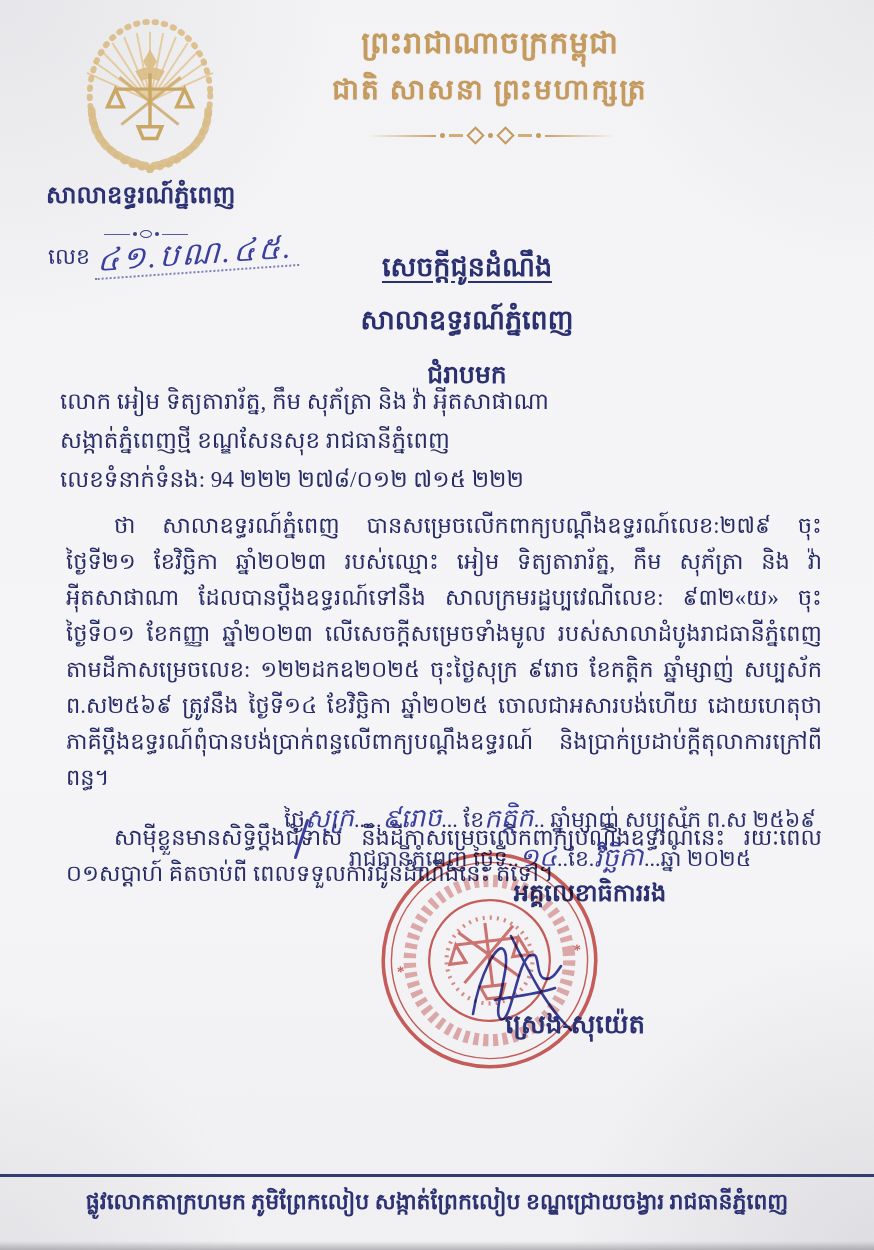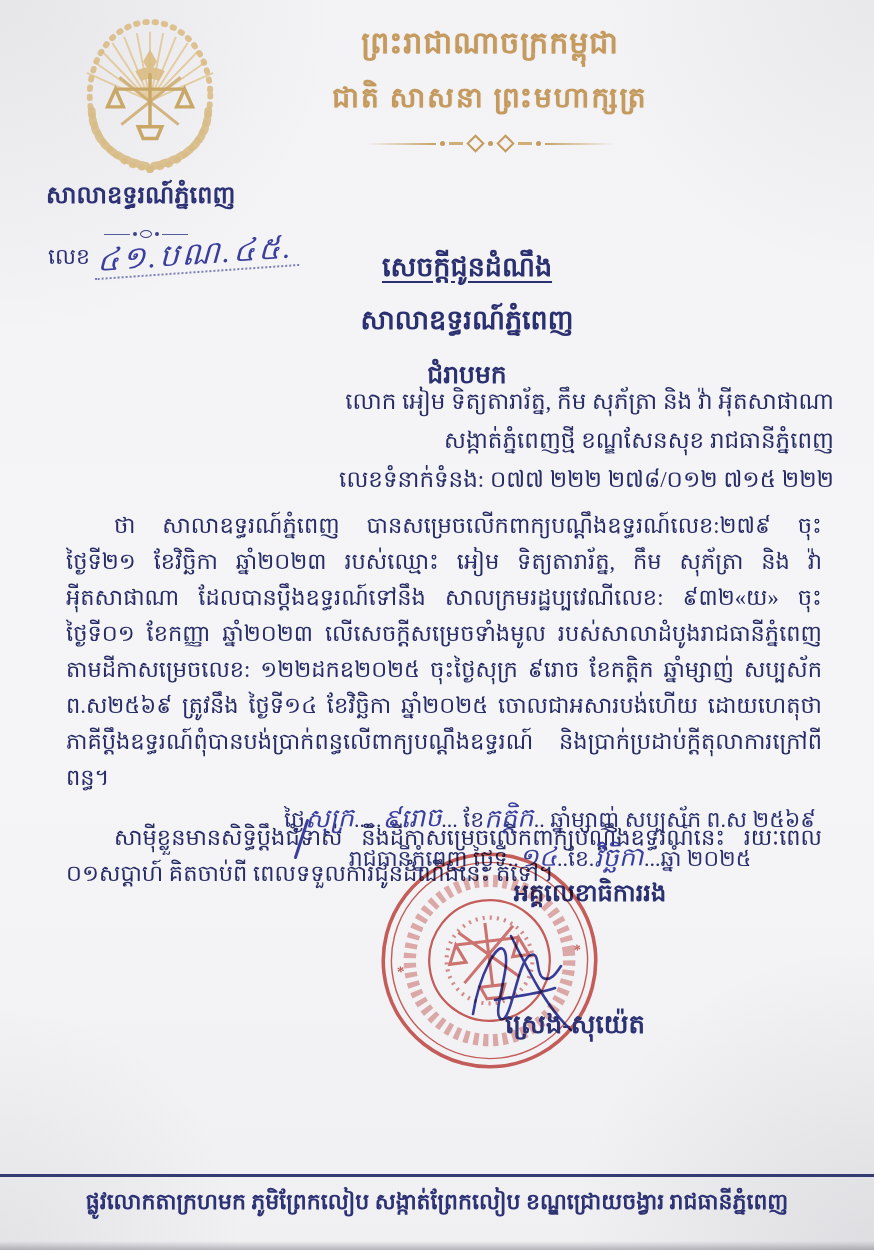--- a/index.html
+++ b/index.html
@@ -13,21 +13,21 @@
       radial-gradient(circle at 0% 100%, rgba(60,60,70,.07), transparent 16%),
       linear-gradient(180deg,#f3f3f6 0%,#f5f5f7 60%,#f0f0f3 100%);
     color:#2b316e;
   }
   .photo-edge-bottom{position:absolute;left:0;right:0;bottom:0;height:9px;
     background:linear-gradient(to bottom,transparent,rgba(110,110,118,.45));}
   
   .motto-block{position:absolute;left:260px;top:24px;width:460px;text-align:center;}
   .motto-l1{font-size:30px;font-weight:bold;color:#c49a5e;letter-spacing:1px;
     text-shadow:0 0 1px rgba(196,154,94,.55);}
-  .motto-l2{font-size:28px;font-weight:bold;color:#c49a5e;margin-top:12px;letter-spacing:2px;
+  .motto-l2{font-size:28px;font-weight:bold;color:#c49a5e;margin-top:4px;letter-spacing:2px;
     text-shadow:0 0 1px rgba(196,154,94,.55);}
   .orn{display:flex;align-items:center;justify-content:center;margin-top:16px;gap:4px;}
   .orn-line{width:70px;height:2px;background:linear-gradient(90deg,transparent,#c9a265);}
   .orn-line.r{background:linear-gradient(90deg,#c9a265,transparent);}
   .orn-dot{width:5px;height:5px;border-radius:50%;background:#c49a5e;}
   .orn-core{width:9px;height:9px;border:2px solid #c49a5e;transform:rotate(45deg);margin:0 2px;}
   .orn-tick{width:14px;height:3px;background:#cfae78;}
   .emblem{position:absolute;left:66px;top:16px;width:168px;height:164px;}
   
   .court-name{position:absolute;left:46px;top:180px;font-size:24px;font-weight:bold;color:#2d3274;}
@@ -37,21 +37,21 @@
   .mini-oval{width:10px;height:6px;border:1.5px solid #3c4187;border-radius:50%;}
   .number-line{position:absolute;left:48px;top:238px;font-size:22px;color:#2d3274;white-space:nowrap;}
   .hand{font-style:italic;color:#3a3f9e;}
   .number-hand{display:inline-block;font-size:31px;letter-spacing:3px;transform:rotate(-4deg) skewX(-6deg);
     border-bottom:2px dotted #7a7eb8;padding:0 6px 2px 2px;line-height:1;}
   
   .title-block{position:absolute;left:90px;right:30px;top:250px;text-align:center;color:#2b3070;}
   .title-l1{font-size:27px;font-weight:bold;text-decoration:underline;text-underline-offset:5px;}
   .title-l2{font-size:27px;font-weight:bold;margin-top:14px;}
   .title-l3{font-size:25px;font-weight:bold;margin-top:17px;}
-  .addressee{position:absolute;left:60px;right:40px;top:382px;text-align:right;
+  .addressee{position:absolute;left:60px;right:40px;top:382px;text-align:left;
     font-size:23px;line-height:39px;color:#272c66;}
   .body-text{position:absolute;left:66px;right:52px;top:508px;font-size:22.5px;
     line-height:36px;text-align:justify;color:#272c66;}
   .body-text p{margin:0;text-indent:48px;}
   .body-text p + p{margin-top:24px;}
   
   .date-block{position:absolute;left:270px;top:800px;width:560px;text-align:center;
     font-size:22px;color:#2b3070;line-height:38px;white-space:nowrap;}
   .date-block .hand{font-size:26px;display:inline-block;transform:rotate(-2deg);}
   .hand-slash{position:absolute;left:300px;top:818px;width:3px;height:42px;background:#3a3f9e;
@@ -149,21 +149,21 @@
 
   <div class="title-block">
     <div class="title-l1">សេចក្តីជូនដំណឹង</div>
     <div class="title-l2">សាលាឧទ្ធរណ៍ភ្នំពេញ</div>
     <div class="title-l3">ជំរាបមក</div>
   </div>
 
   <div class="addressee">
     <div>លោក អៀម ទិត្យតារារ័ត្ន, កឹម សុភ័ត្រា និង វ៉ា អុីតសាផាណា</div>
     <div>សង្កាត់ភ្នំពេញថ្មី ខណ្ឌសែនសុខ រាជធានីភ្នំពេញ</div>
-    <div>លេខទំនាក់ទំនង: ០៧៧ ២២២ ២៧៨/០១២ ៧១៥ ២២២</div>
+    <div>លេខទំនាក់ទំនង: 94 ២២២ ២៧៨/០១២ ៧១៥ ២២២</div>
   </div>
 
   <div class="body-text">
     <p>ថា សាលាឧទ្ធរណ៍ភ្នំពេញ បានសម្រេចលើកពាក្យបណ្តឹងឧទ្ធរណ៍លេខ:២៧៩ ចុះថ្ងៃទី២១ ខែវិច្ឆិកា ឆ្នាំ២០២៣ របស់ឈ្មោះ អៀម ទិត្យតារារ័ត្ន, កឹម សុភ័ត្រា និង វ៉ា អុីតសាផាណា ដែលបានប្តឹងឧទ្ធរណ៍ទៅនឹង សាលក្រមរដ្ឋប្បវេណីលេខ: ៩៣២«យ» ចុះថ្ងៃទី០១ ខែកញ្ញា ឆ្នាំ២០២៣ លើសេចក្តីសម្រេចទាំងមូល របស់សាលាដំបូងរាជធានីភ្នំពេញ តាមដីកាសម្រេចលេខ: ១២២ដកឧ២០២៥ ចុះថ្ងៃសុក្រ ៩រោច ខែកត្តិក ឆ្នាំម្សាញ់ សប្បស័ក ព.ស២៥៦៩ ត្រូវនឹង ថ្ងៃទី១៤ ខែវិច្ឆិកា ឆ្នាំ២០២៥ ចោលជាអសារបង់ហើយ ដោយហេតុថា ភាគីប្តឹងឧទ្ធរណ៍ពុំបានបង់ប្រាក់ពន្ធលើពាក្យបណ្តឹងឧទ្ធរណ៍ និងប្រាក់ប្រដាប់ក្តីតុលាការក្រៅពីពន្ធ។</p>
     <p>សាម៉ីខ្លួនមានសិទ្ធិប្តឹងជំទាស់ នឹងដីកាសម្រេចលើកពាក្យបណ្តឹងឧទ្ធរណ៍នេះ រយៈពេល ០១សប្តាហ៍ គិតចាប់ពី ពេលទទួលការជូនដំណឹងនេះ តទៅ។</p>
   </div>
 
   <div class="hand-slash"></div>
   <div class="date-block">
     <div>

